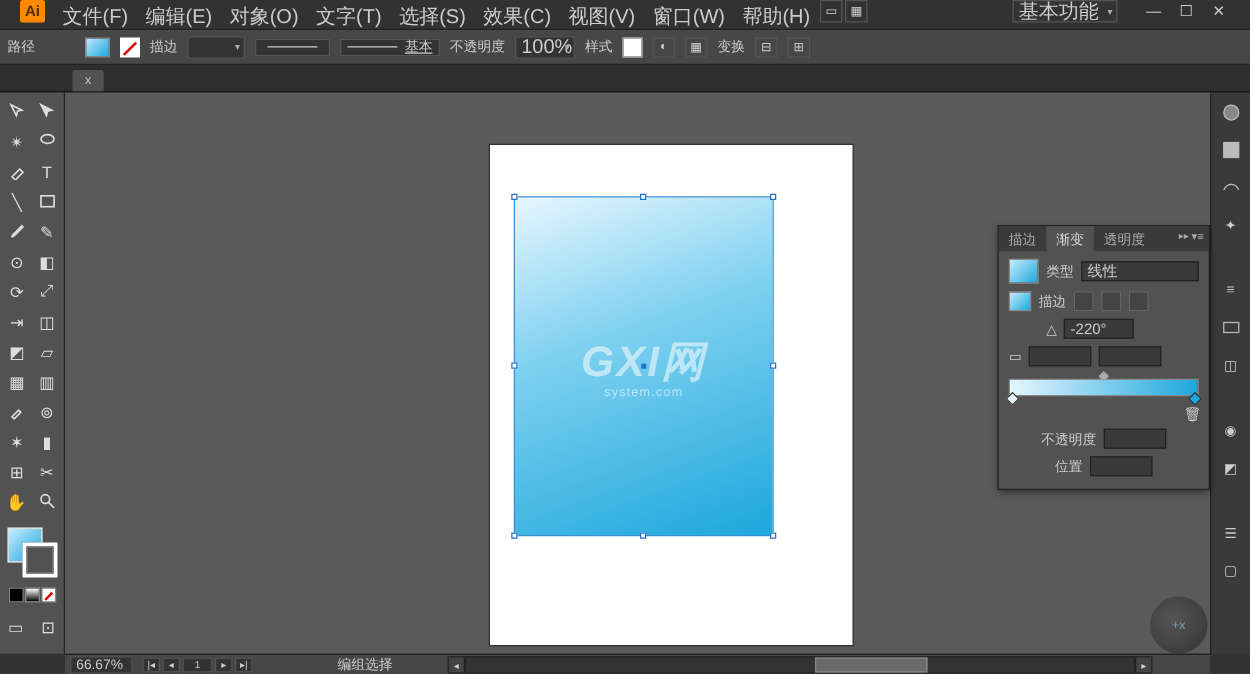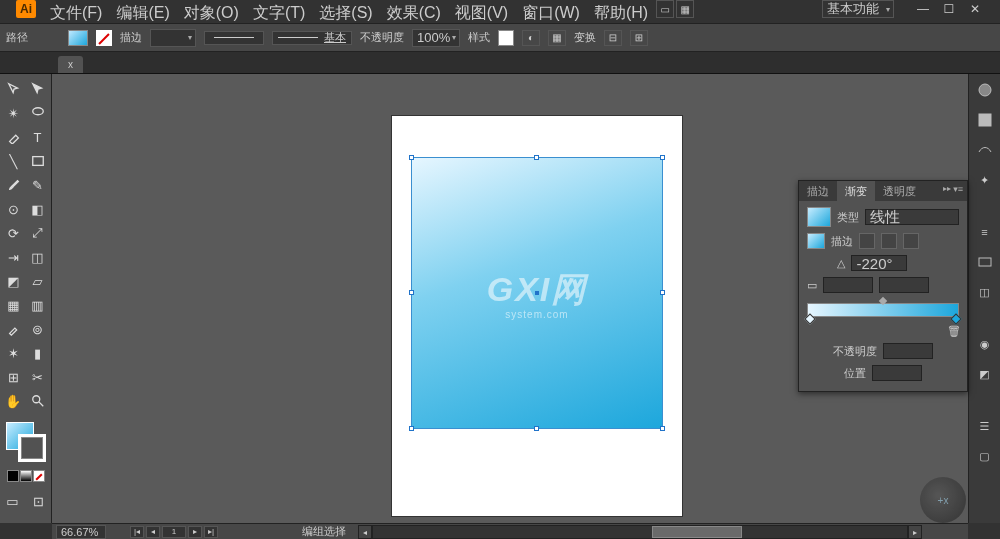--- a/index.html
+++ b/index.html
@@ -15,21 +15,21 @@
 .mini-icon { width: 18px; height: 18px; border: 1px solid #555; display:flex; align-items:center; justify-content:center; font-size:10px; }
 
 
 .optbar { height: 28px; background: #474747; border-bottom: 1px solid #222; display: flex; align-items: center; padding: 0 6px; gap: 8px; font-size: 11px; }
 .optbar .label { color: #ccc; }
 .swatch { width: 20px; height: 16px; border: 1px solid #888; }
 .swatch.blue { background: linear-gradient(135deg,#bfe9ff,#1da7dc); }
 .swatch.white { background: #fff; }
 .brush-prev { width: 60px; height: 14px; background: #333; border: 1px solid #555; display:flex; align-items:center; justify-content:center;text-decoration:underline; }
 .brush-prev .line { width: 40px; height: 1px; background: #ccc; }
-.dropdown { height: 18px; background: #333; border: 1px solid #555; padding: 0 14px 0 4px; display:flex; align-items:center; position:relative; font-size:13px; }
+.dropdown { height: 18px; background: #333; border: 1px solid #555; padding: 0 14px 0 4px; display:flex; align-items:center; position:relative; font-size:16px; }
 .dropdown:after { content: "▾"; position:absolute; right:3px; font-size:8px; color:#aaa; }
 .opt-orange { color: #ff8a00; }
 .small-btn { width: 18px; height: 16px; border: 1px solid #555; display:flex; align-items:center; justify-content:center; font-size:10px; }
 .tiny-no { width:16px;height:16px;display:flex;align-items:center;justify-content:center; }
 
 
 .tabbar { height: 22px; background: #2e2e2e; display: flex; align-items: flex-end; padding-left: 58px; border-bottom: 1px solid #111; }
 .doc-tab { background: #525252; color: #ddd; font-size: 11px; padding: 3px 10px; border-radius: 3px 3px 0 0; display:flex; align-items:center; gap:8px; }
 .doc-tab .x { font-size: 10px; color: #ccc; }
 
@@ -43,21 +43,21 @@
 .fs-fill { position:absolute; top:0; left:0; width:28px; height:28px; background: linear-gradient(135deg,#c6ecff,#1da7dc); border:1px solid #fff; }
 .fs-stroke { position:absolute; bottom:0; right:0; width:28px; height:28px; background:#525252; border:3px solid #fff; }
 .fs-stroke:after { content:""; position:absolute; inset:0; border:1px solid #888; }
 .color-row { display:flex; gap:1px; margin-top:6px; }
 .csw { width:12px; height:12px; border:1px solid #888; }
 .bottom-tools { margin-top:6px; display:flex; gap:4px; }
 
 
 .canvas-wrap { flex: 1; background: #5a5a5a; position: relative; overflow: hidden; }
 .artboard { position: absolute; left: 340px; top: 42px; width: 290px; height: 400px; background: #fff; box-shadow: 0 0 0 1px #333; }
-.rect { position: absolute; left: 20px; top: 42px; width: 250px; height: 270px; background: linear-gradient(160deg, #e6f6ff 0%, #7fd1f0 40%, #1da7dc 100%); outline: 1px solid #3a8fd0; }
+.rect { position: absolute; left: 20px; top: 42px; width: 206px; height: 270px; background: linear-gradient(160deg, #e6f6ff 0%, #7fd1f0 40%, #1da7dc 100%); outline: 1px solid #3a8fd0; }
 .handle { position:absolute; width:5px; height:5px; background:#fff; border:1px solid #2073c9; }
 .h-tl{top:-3px;left:-3px}.h-tr{top:-3px;right:-3px}.h-bl{bottom:-3px;left:-3px}.h-br{bottom:-3px;right:-3px}
 .h-tm{top:-3px;left:calc(50% - 3px)}.h-bm{bottom:-3px;left:calc(50% - 3px)}
 .h-ml{top:calc(50% - 3px);left:-3px}.h-mr{top:calc(50% - 3px);right:-3px}
 .center-dot{position:absolute;top:calc(50% - 2px);left:calc(50% - 2px);width:4px;height:4px;background:#2073c9;}
 .watermark { position:absolute; top:50%; left:50%; transform:translate(-50%,-50%); color:#fff; opacity:0.55; text-align:center; pointer-events:none; }
 .watermark .big { font-size:34px; font-weight:bold; font-style:italic; letter-spacing:2px; }
 .watermark .small { font-size:10px; letter-spacing:1px; margin-top:-4px; }
 
 
@@ -67,33 +67,33 @@
 
 
 .panel { position:absolute; top:180px; right:32px; width:170px; background:#525252; border:1px solid #222; box-shadow:0 2px 6px rgba(0,0,0,0.5); font-size:11px; color:#ccc; }
 .panel-tabs { display:flex; background:#3a3a3a; height:20px; align-items:center; gap:0; position:relative; }
 .ptab { padding:3px 8px; color:#aaa; }
 .ptab.active { background:#525252; color:#ddd; }
 .panel-body { padding:6px 8px 10px; display:flex; flex-direction:column; gap:6px; }
 .prow { display:flex; align-items:center; gap:6px; }
 .grad-sw { width:24px; height:20px; background:linear-gradient(135deg,#c6ecff,#1da7dc); border:1px solid #888; }
 .grad-sw.small { width:18px; height:16px; }
-.field { height:16px; background:#3a3a3a; border:1px solid #222; padding:0 4px; display:flex; align-items:center; min-width:50px; font-size:15px; }
+.field { height:16px; background:#3a3a3a; border:1px solid #222; padding:0 4px; display:flex; align-items:center; min-width:50px; font-size:12px; }
 .field.wide{flex:1;}
 .gtype-ico { width:16px; height:16px; border:1px solid #666; background:#444; }
 .grad-bar { height:14px; background:linear-gradient(90deg,#e6f6ff,#1da7dc); border:1px solid #888; position:relative; margin:4px 0 2px; }
 .gstop { position:absolute; bottom:-7px; width:8px; height:8px; background:#fff; border:1px solid #333; transform:rotate(45deg); }
 .gstop.s1{left:-2px; background:#e6f6ff;} .gstop.s2{right:-2px; background:#1da7dc;}
 .gmid { position:absolute; top:-6px; left:calc(50% - 3px); width:6px;height:6px; background:#aaa; transform:rotate(45deg); }
 .panel-close { position:absolute; top:3px; right:4px; font-size:9px; color:#aaa; }
 .panel-collapse { position:absolute; top:3px; right:16px; font-size:8px; color:#aaa; }
 .trash { width:12px; height:12px; }
 
 
-.status { position:absolute; left:52px; right:32px; bottom:0; height:16px; background:#474747; border-top:1px solid #222; display:flex; align-items:center; font-size:11px; color:#ccc; gap:24px; padding:0 4px; }
+.status { position:absolute; left:52px; right:32px; bottom:0; height:16px; background:#474747; border-top:1px solid #222; display:flex; align-items:center; font-size:11px; color:#ccc; gap:8px; padding:0 4px; }
 .status .zoom { width:50px; background:#333; border:1px solid #555; padding:0 4px; height:14px; display:flex; align-items:center; }
 .nav-btns { display:flex; gap:2px; }
 .nav-btn { width:14px; height:12px; background:#333; border:1px solid #555; display:flex; align-items:center; justify-content:center; font-size:8px; }
 .hscroll { position:absolute; left:320px; right:60px; bottom:0; height:14px; }
 .hscroll .track { position:absolute; inset:0; background:#333; border:1px solid #222; }
 .hscroll .thumb { position:absolute; top:1px; bottom:1px; left:280px; width:90px; background:#6a6a6a; border:1px solid #888; }
 .hscroll .arr { position:absolute; top:0; width:14px; height:14px; background:#444; border:1px solid #222; display:flex;align-items:center;justify-content:center;font-size:8px;color:#ccc; }
 .hscroll .arr.l{left:-14px}.hscroll .arr.r{right:-14px}
 
 .corner-circle { position:absolute; right:34px; bottom:16px; width:46px; height:46px; border-radius:50%; background:radial-gradient(circle at 40% 40%, #555, #2d2d2d); opacity:0.85; display:flex; align-items:center; justify-content:center; color:#8ab; font-size:10px; }

